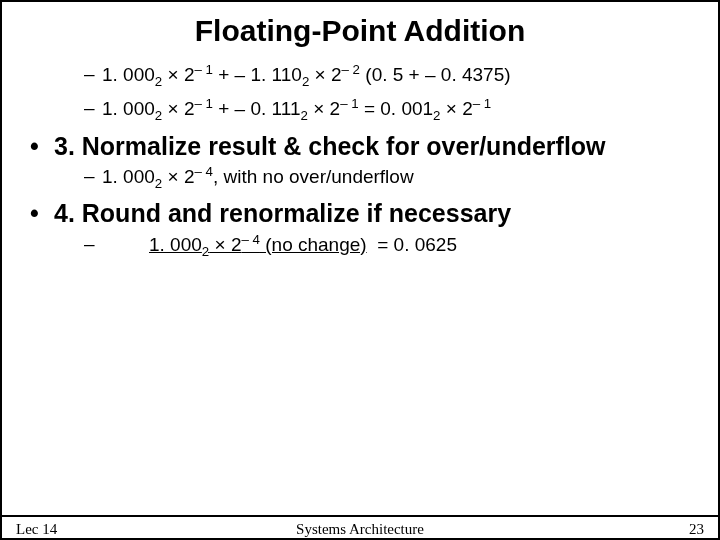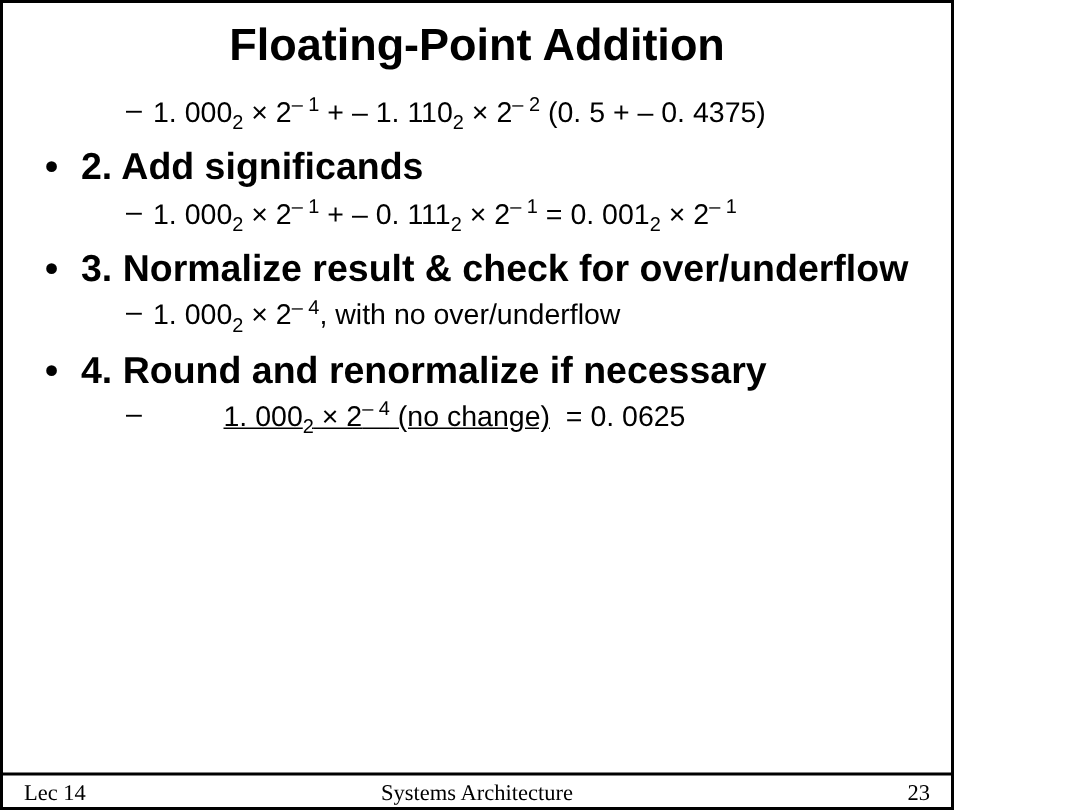--- a/index.html
+++ b/index.html
@@ -6,21 +6,21 @@
     margin: 0;
     padding: 0;
     width: 720px;
     height: 540px;
     background: #fff;
     font-family: Arial, Helvetica, sans-serif;
     color: #000;
   }
   .slide {
     box-sizing: border-box;
-    width: 636px;
+    width: 720px;
     height: 540px;
     border: 2px solid #000;
     padding: 6px 0 16px 0;
     position: relative;
   }
   .title {
     text-align: center;
     font-weight: bold;
     font-size: 30px;
     margin: 6px 0 14px 0;
@@ -99,21 +99,20 @@
 <div class="slide">
   <div class="title">Floating-Point Addition</div>
 
   <ul class="top">
     <li>
       <ul class="sub">
         <li class="subtxt">1. 000<sub>2</sub> × 2<sup>– 1</sup> + – 1. 110<sub>2</sub> × 2<sup>– 2</sup> (0. 5 + – 0. 4375)</li>
       </ul>
     </li>
     <li>
-      <div class="b1">2. Add significands</div>
       <ul class="sub">
         <li class="subtxt">1. 000<sub>2</sub> × 2<sup>– 1</sup> + – 0. 111<sub>2</sub> × 2<sup>– 1</sup> = 0. 001<sub>2</sub> × 2<sup>– 1</sup></li>
       </ul>
     </li>
     <li>
       <div class="b1">3. Normalize result &amp; check for over/underflow</div>
       <ul class="sub">
         <li class="subtxt">1. 000<sub>2</sub> × 2<sup>– 4</sup>, with no over/underflow</li>
       </ul>
     </li>

